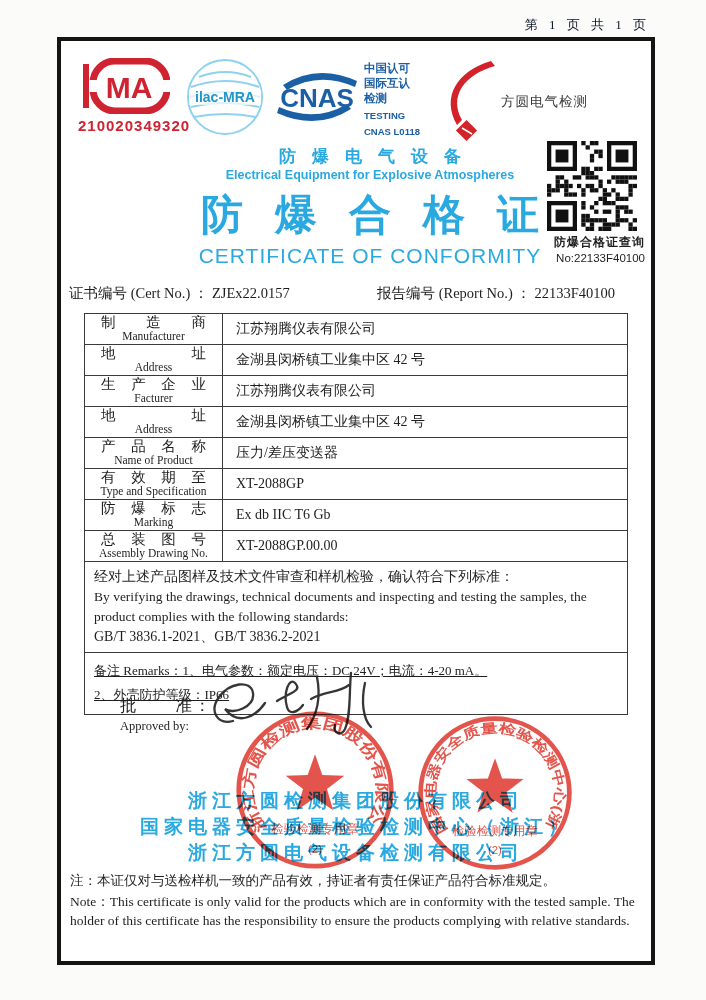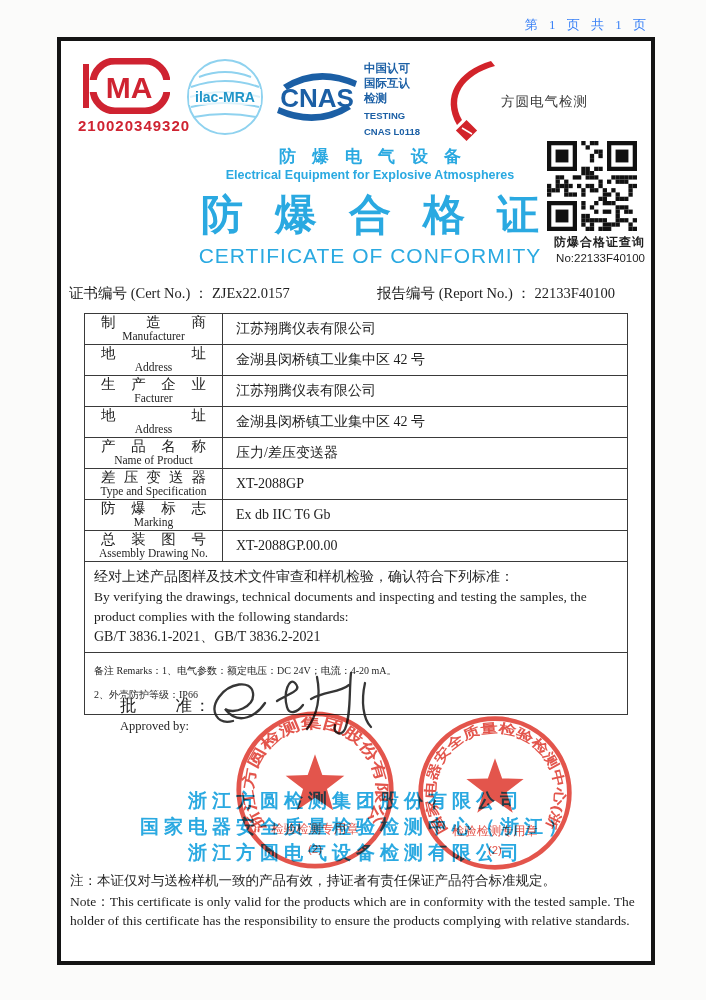--- a/index.html
+++ b/index.html
@@ -1,19 +1,19 @@
 <!DOCTYPE html>
 <html><head>
 <meta charset="utf-8">
 <style>
   html,body{margin:0;padding:0;background:#fbfbfa;}
   body{width:706px;height:1000px;position:relative;overflow:hidden;
        font-family:"Liberation Serif","DejaVu Serif",serif;color:#1e1e1e;}
   .abs{position:absolute;}
-  .page-indicator{top:16px;right:56px;color:#3b82f6;font-size:13px;letter-spacing:4px;}
+  .page-indicator{top:16px;right:56px;color:#0f172a;font-size:13px;letter-spacing:4px;}
   .frame{left:57px;top:37px;width:590px;height:920px;border:4px solid #141414;background:#fff;}
   
   .cma{left:21px;top:17px;}
   .cma-number{left:17px;top:76px;color:#cf2331;font-weight:bold;font-size:15px;
               letter-spacing:1px;font-family:"Liberation Sans","DejaVu Sans",sans-serif;}
   .ilac{left:124px;top:16px;}
   .cnas{left:208px;top:30px;}
   .cnas-caption{left:303px;top:20px;color:#1b5fa5;font-family:"Liberation Sans","DejaVu Sans",sans-serif;}
   .cnas-caption .zh{font-size:11.5px;font-weight:bold;line-height:15px;}
   .cnas-caption .en{font-size:9.5px;font-weight:bold;line-height:12px;margin-top:4px;}
@@ -42,21 +42,21 @@
   .plabel{width:138px;border-right:1px solid #3a3a3a;display:flex;flex-direction:column;
           justify-content:center;box-sizing:border-box;}
   .plabel .zh{display:block;text-align:justify;text-align-last:justify;
               padding:0 16px;font-size:14.5px;line-height:15px;}
   .plabel .en{display:block;text-align:center;font-size:11.5px;line-height:13px;}
   .pvalue{flex:1;display:flex;align-items:center;padding-left:13px;font-size:14px;}
   .pcell-wide{border-bottom:1px solid #3a3a3a;padding:5px 9px;}
   .stmt-zh{font-size:14px;line-height:20px;}
   .stmt-en{font-size:13.5px;line-height:20px;}
   .remarks{padding:6px 9px 7px;}
-  .remarks div{font-size:10px;line-height:24px;}
+  .remarks div{font-size:13px;line-height:24px;text-decoration:underline;}
   
   .approval{left:59px;top:654px;}
   .approval .zh{font-size:16.5px;letter-spacing:2px;}
   .approval .en{font-size:12.5px;margin-top:2px;}
   .signature{left:138px;top:622px;}
   .dates{left:11px;top:718px;width:570px;font-size:14.5px;}
   .dates .valid{position:absolute;left:330px;top:0;}
   
   .issuers{left:0;top:747px;width:100%;text-align:center;}
   .issuers div{font-size:19px;font-weight:bold;letter-spacing:5px;line-height:26px;
@@ -303,21 +303,21 @@
     </div>
     <div class="prow">
       <div class="plabel">
           <span class="zh">产品名称</span>
           <span class="en">Name of Product</span>
         </div>
       <div class="pvalue">压力/差压变送器</div>
     </div>
     <div class="prow">
       <div class="plabel">
-          <span class="zh">差压变送器</span>
+          <span class="zh">有效期至</span>
           <span class="en">Type and Specification</span>
         </div>
       <div class="pvalue">XT-2088GP</div>
     </div>
     <div class="prow">
       <div class="plabel">
           <span class="zh">防爆标志</span>
           <span class="en">Marking</span>
         </div>
       <div class="pvalue">Ex db IIC T6 Gb</div>

